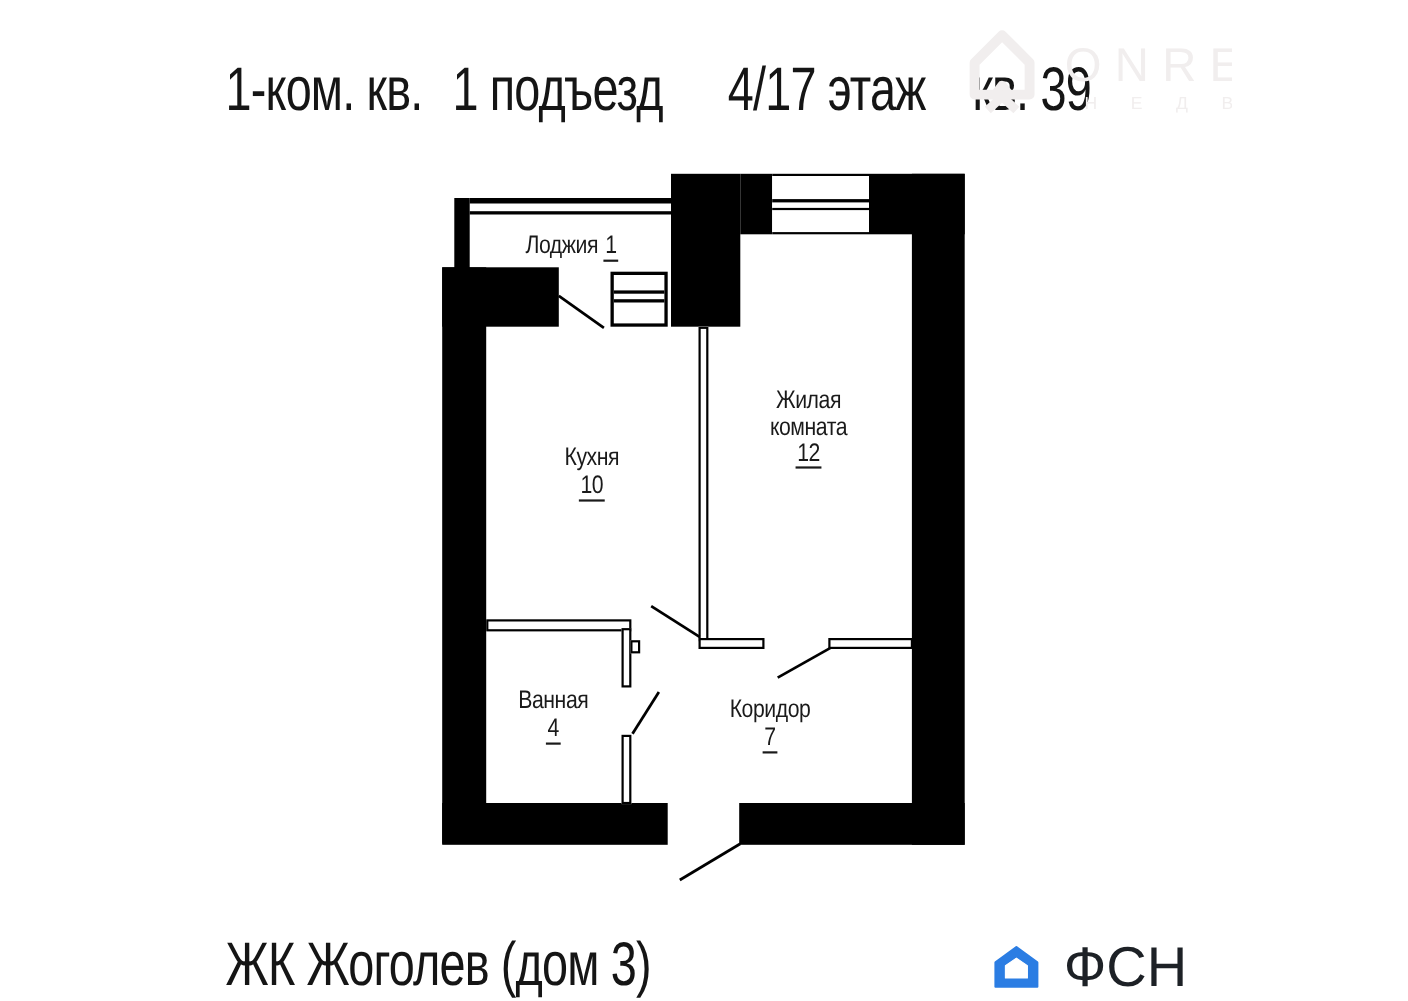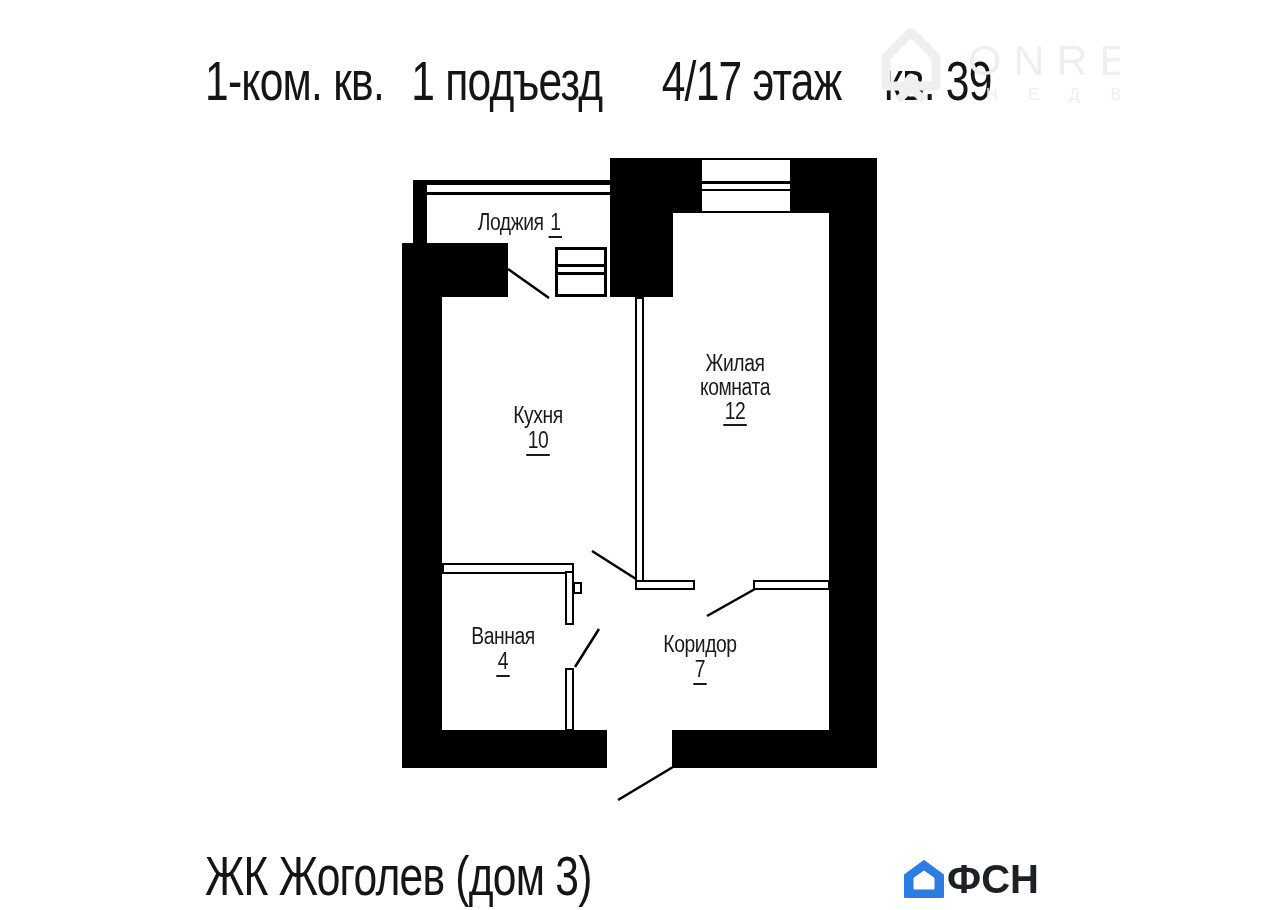--- a/index.html
+++ b/index.html
@@ -40,21 +40,21 @@
   .swing{position:absolute;left:0;top:0;pointer-events:none;}
   
   .lbl{
     position:absolute;width:220px;text-align:center;font-size:23px;line-height:25px;
     color:#1a1a1a;letter-spacing:-0.5px;transform:scaleX(0.84);white-space:nowrap;
   }
   .num{display:inline-block;border-bottom:2px solid #1a1a1a;padding:0 2px 1px 2px;}
   
   .fsn{position:absolute;left:901px;top:857px;display:flex;align-items:center;}
   .fsn-text{
-    font-size:40px;font-weight:700;color:#1d2126;letter-spacing:0px;margin-left:0;
+    font-size:51px;font-weight:400;color:#1d2126;letter-spacing:0px;margin-left:20px;
     line-height:44px;
   }
   .house-icon{color:var(--brand-blue,#2b7de3);}
 </style>
 </head>
 <body>
 
 <div class="page">
 
   <div class="title">

